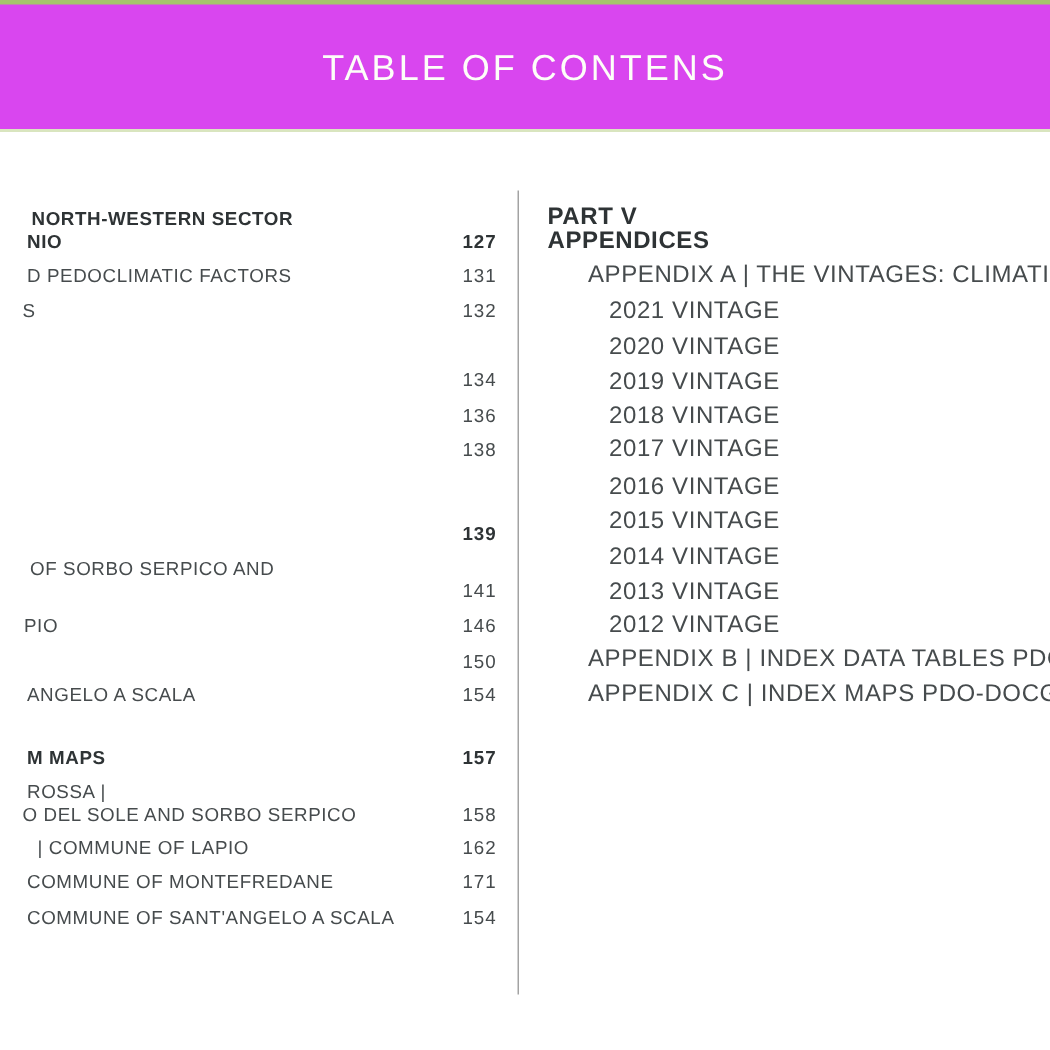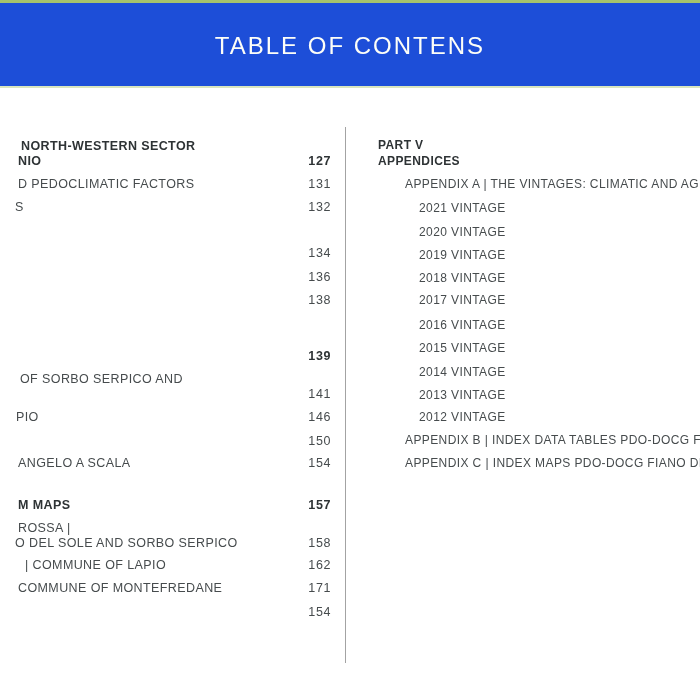--- a/index.html
+++ b/index.html
@@ -4,40 +4,40 @@
 <style>
   html,body{margin:0;padding:0;}
   body{
     width:700px;height:700px;position:relative;overflow:hidden;
     background:#ffffff;
     font-family:"Liberation Sans", sans-serif;
   }
   
   .banner{
     position:absolute;left:0;top:0;width:700px;height:88px;
-    background:#1d4ed8;
+    background:#d946ef;
     border-top:3px solid #a6c36c;
     border-bottom:2px solid #d9e5bf;
     box-sizing:border-box;
     display:flex;align-items:center;justify-content:center;
   }
   .banner h1{
     margin:0;padding-top:2px;
     font-size:24px;font-weight:400;letter-spacing:2px;
     color:#fdfef8;white-space:nowrap;
   }
   
   .lrow{position:absolute;left:0;width:331px;height:16px;line-height:16px;}
   .lrow .txt{position:absolute;white-space:nowrap;
     font-size:12.5px;letter-spacing:0.4px;color:#464b4d;margin-left:18px;}
   .lrow .num{position:absolute;right:0;top:0;
     font-size:12.5px;letter-spacing:0.6px;color:#464b4d;}
   .bold{font-weight:700;color:#2e3335 !important;}
   .rrow{position:absolute;height:16px;line-height:16px;white-space:nowrap;
-    font-size:12px;letter-spacing:0.4px;color:#464b4d;margin-left:13px;}
+    font-size:16px;letter-spacing:0.4px;color:#464b4d;}
   .divider{
     position:absolute;left:345px;top:127px;width:1px;height:536px;
     background:#a3a3a3;
   }
 </style>
 </head>
 <body>
 
 <div class="banner">
   <h1>TABLE OF CONTENS</h1>
@@ -111,20 +111,21 @@
   </div>
   <div class="lrow" style="top:557px">
     <span class="txt" style="left:7px">| COMMUNE OF LAPIO</span>
     <span class="num">162</span>
   </div>
   <div class="lrow" style="top:580px">
     <span class="txt" style="left:0">COMMUNE OF MONTEFREDANE</span>
     <span class="num">171</span>
   </div>
   <div class="lrow" style="top:604px">
+    <span class="txt" style="left:0">COMMUNE OF SANT'ANGELO A SCALA</span>
     <span class="num">154</span>
   </div>
 </div>
 
 <div>
   <div class="rrow bold" style="top:137px;left:365px">PART V</div>
   <div class="rrow bold" style="top:153px;left:365px">APPENDICES</div>
   <div class="rrow" style="top:176px;left:392px">APPENDIX A | THE VINTAGES: CLIMATIC AND AGRON</div>
   <div class="rrow" style="top:200px;left:406px">2021 VINTAGE</div>
   <div class="rrow" style="top:224px;left:406px">2020 VINTAGE</div>

